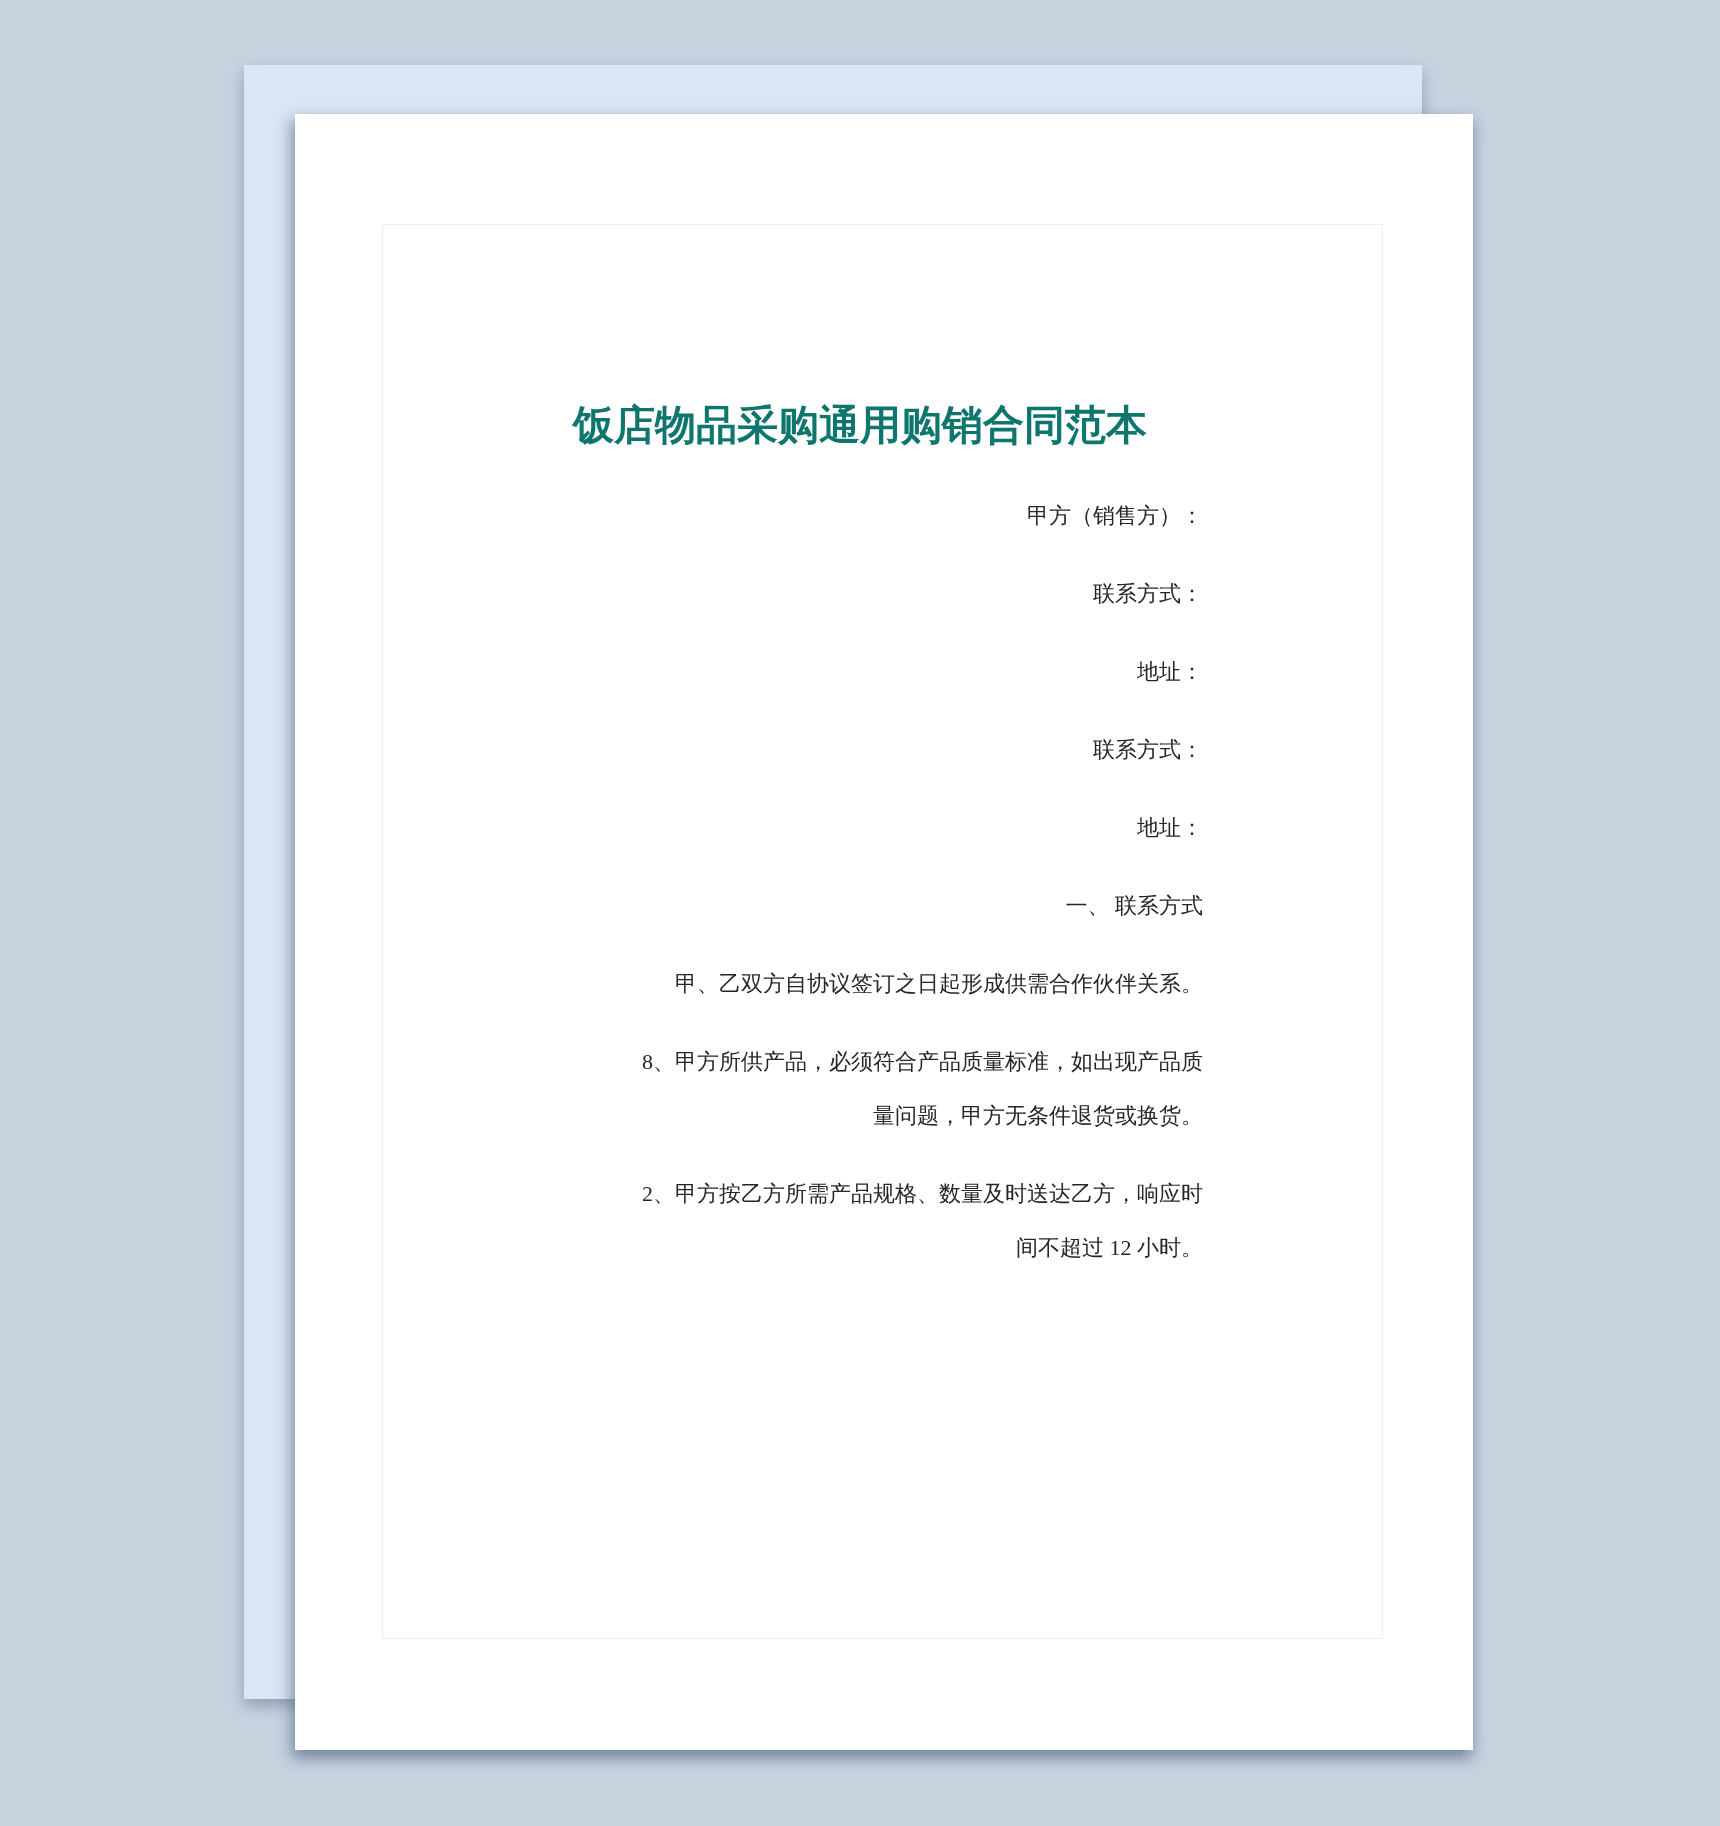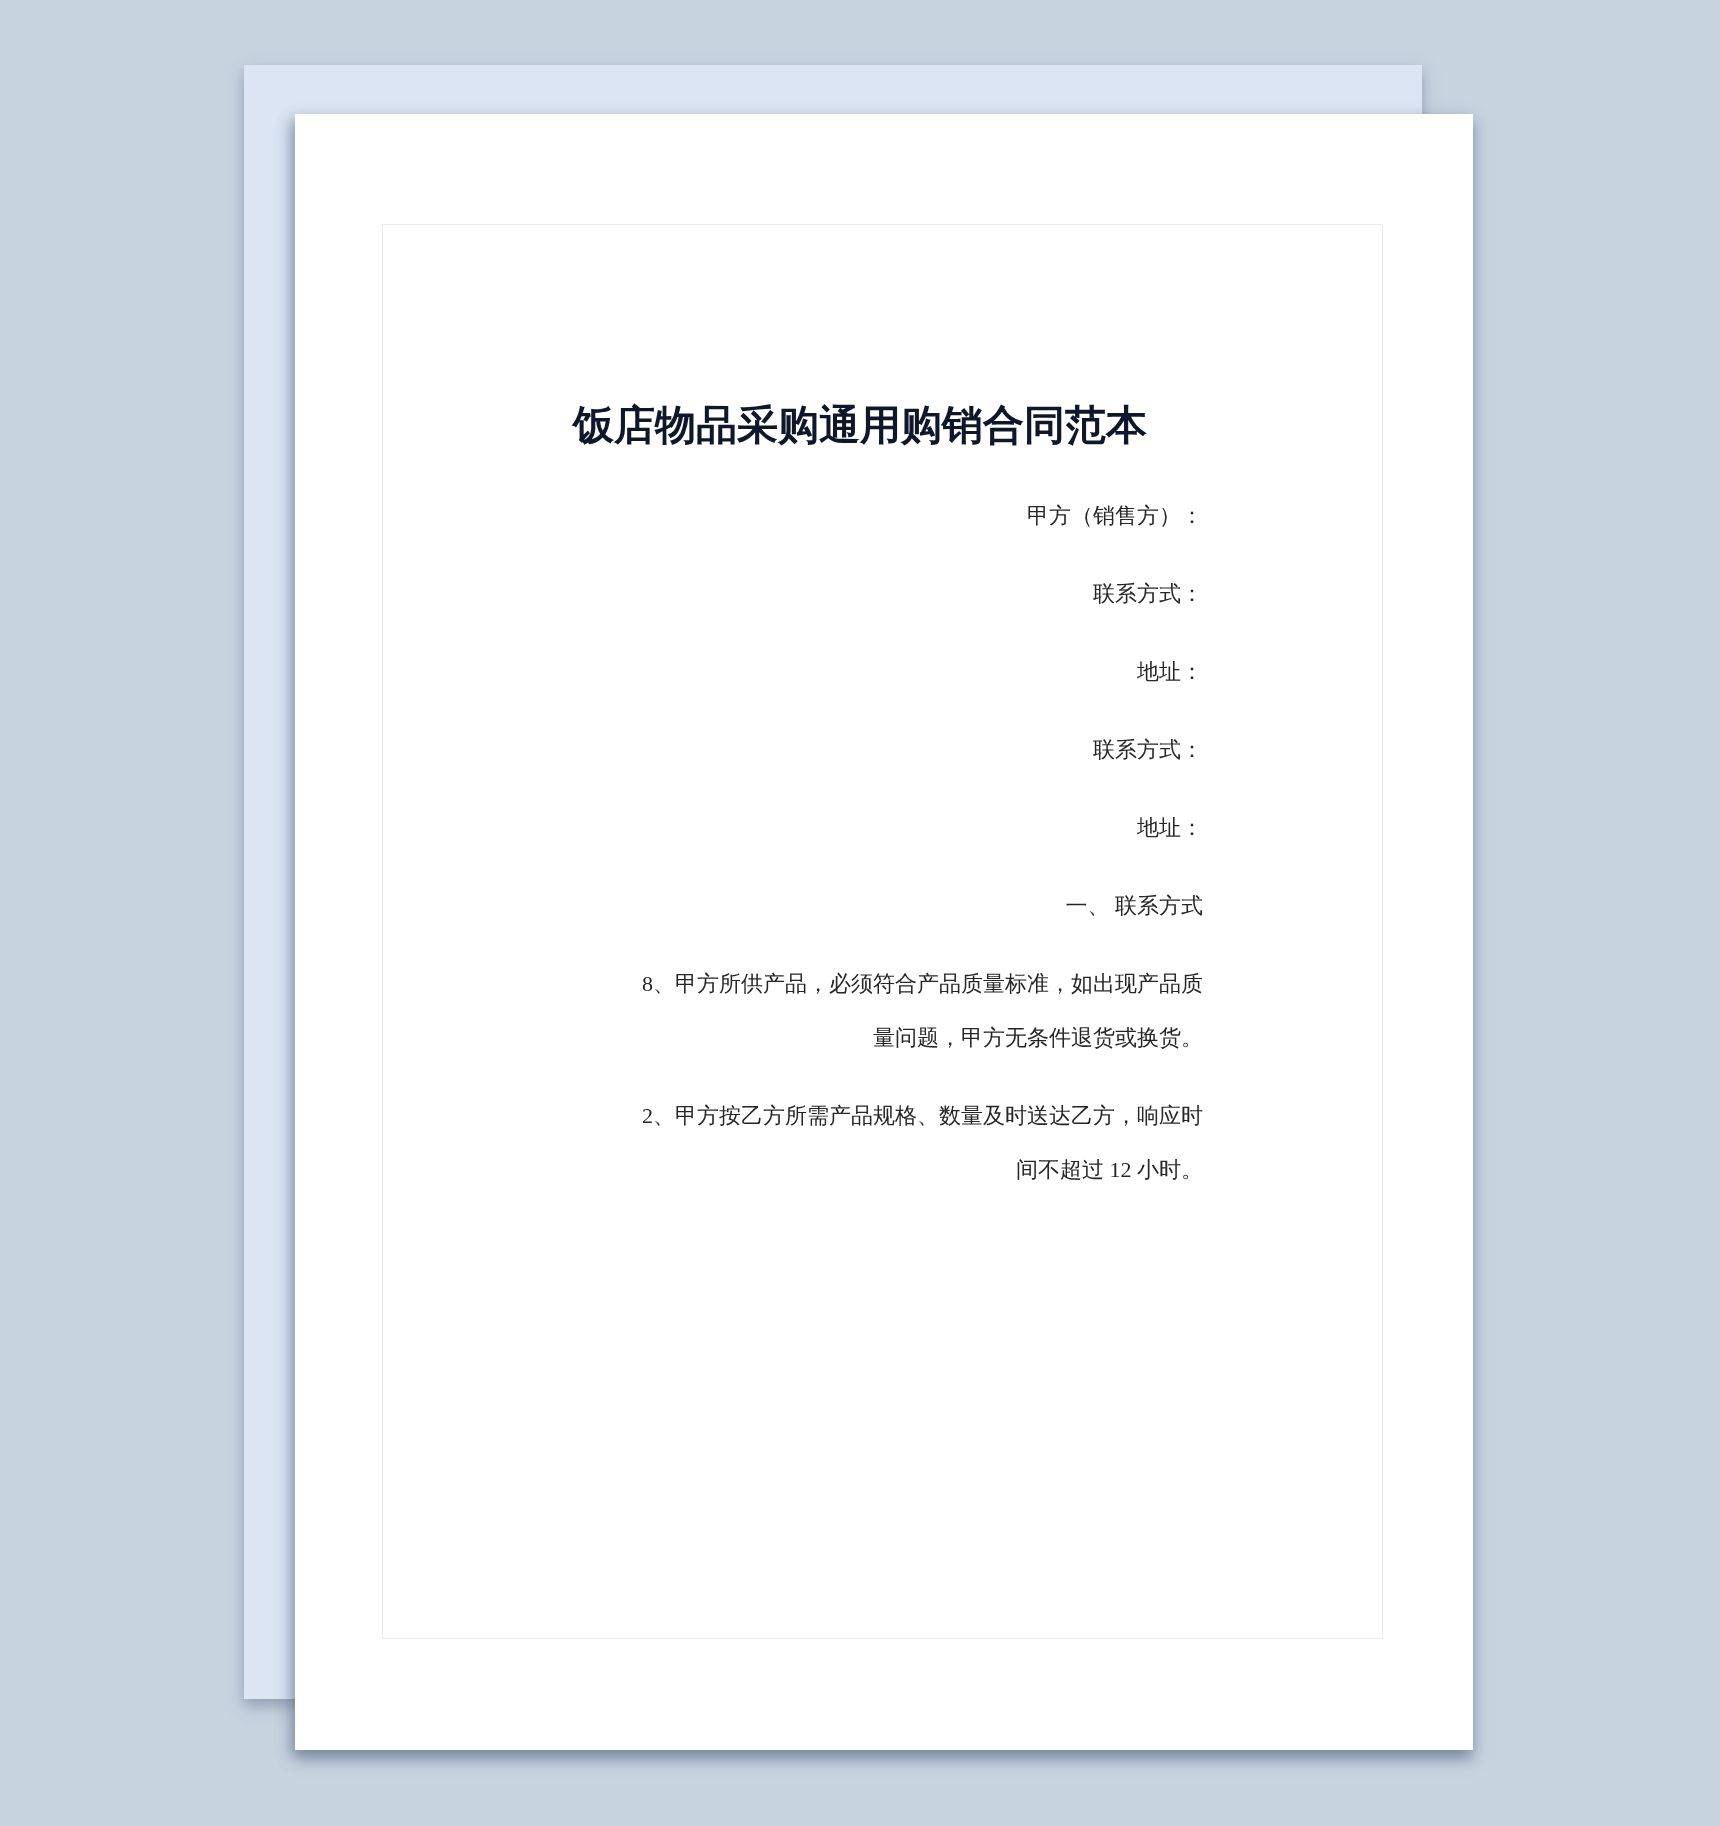--- a/index.html
+++ b/index.html
@@ -39,21 +39,21 @@
     left: 210px; top: 0;
     width: 710px;
     color: #262626;
     font-size: 22px;
   }
   .doc-title {
     font-family: "Liberation Sans", "DejaVu Sans", sans-serif;
     font-weight: bold;
     font-size: 41px;
     line-height: 44px;
-    color: #0f172a;
+    color: #0f766e;
     text-align: center;
     margin: 289px 0 42px 0;
   }
   .para {
     margin: 0 12px 24px 0;
     line-height: 54px;
     text-indent: 120px;
     text-align: right;
   }
 </style>
@@ -72,18 +72,19 @@
 
       <p class="para">甲方（销售方）：</p>
       <p class="para">联系方式：</p>
       <p class="para">地址：</p>
       <p class="para">联系方式：</p>
       <p class="para">地址：</p>
 
 
       <p class="para">一、 联系方式</p>
 
+      <p class="para">甲、乙双方自协议签订之日起形成供需合作伙伴关系。</p>
       <p class="para">8、甲方所供产品，必须符合产品质量标准，如出现产品质量问题，甲方无条件退货或换货。</p>
       <p class="para">2、甲方按乙方所需产品规格、数量及时送达乙方，响应时间不超过 12 小时。</p>
     </div>
   </div>
 
 </div>
 
 </body></html>

